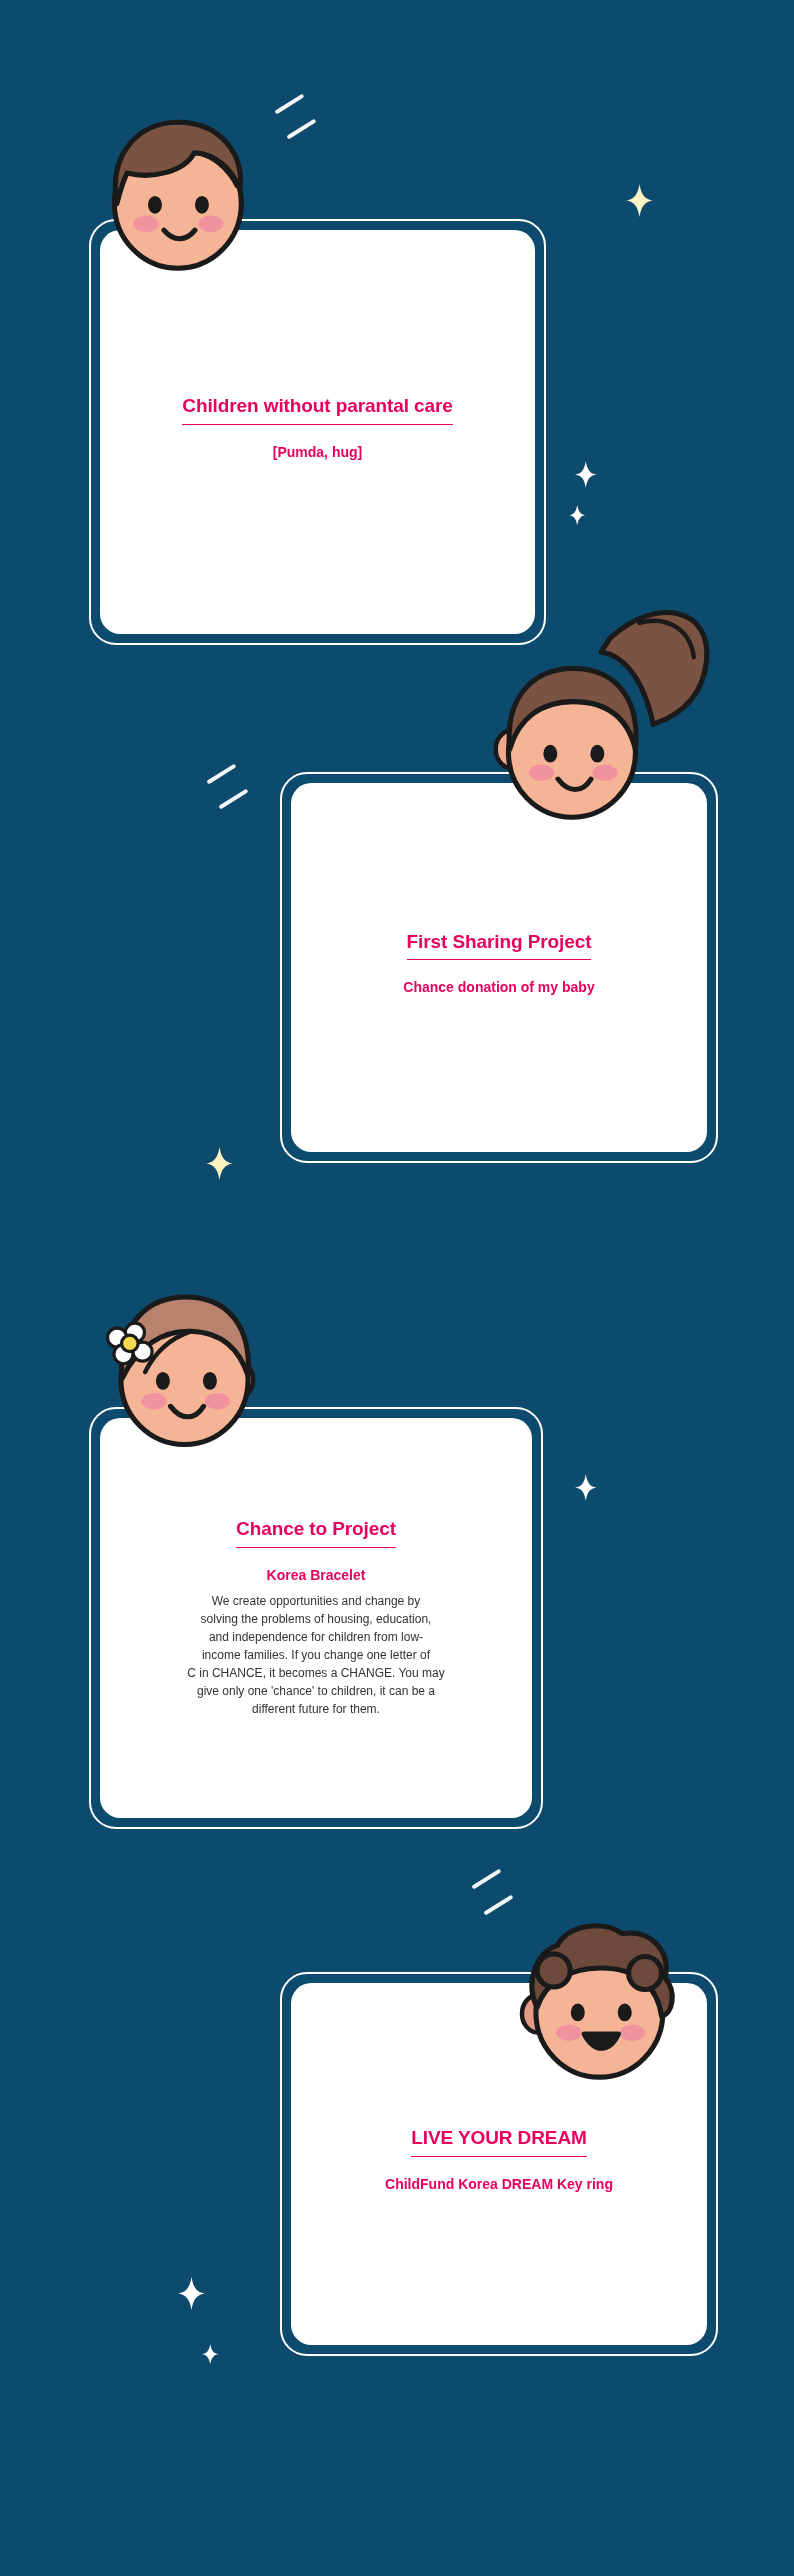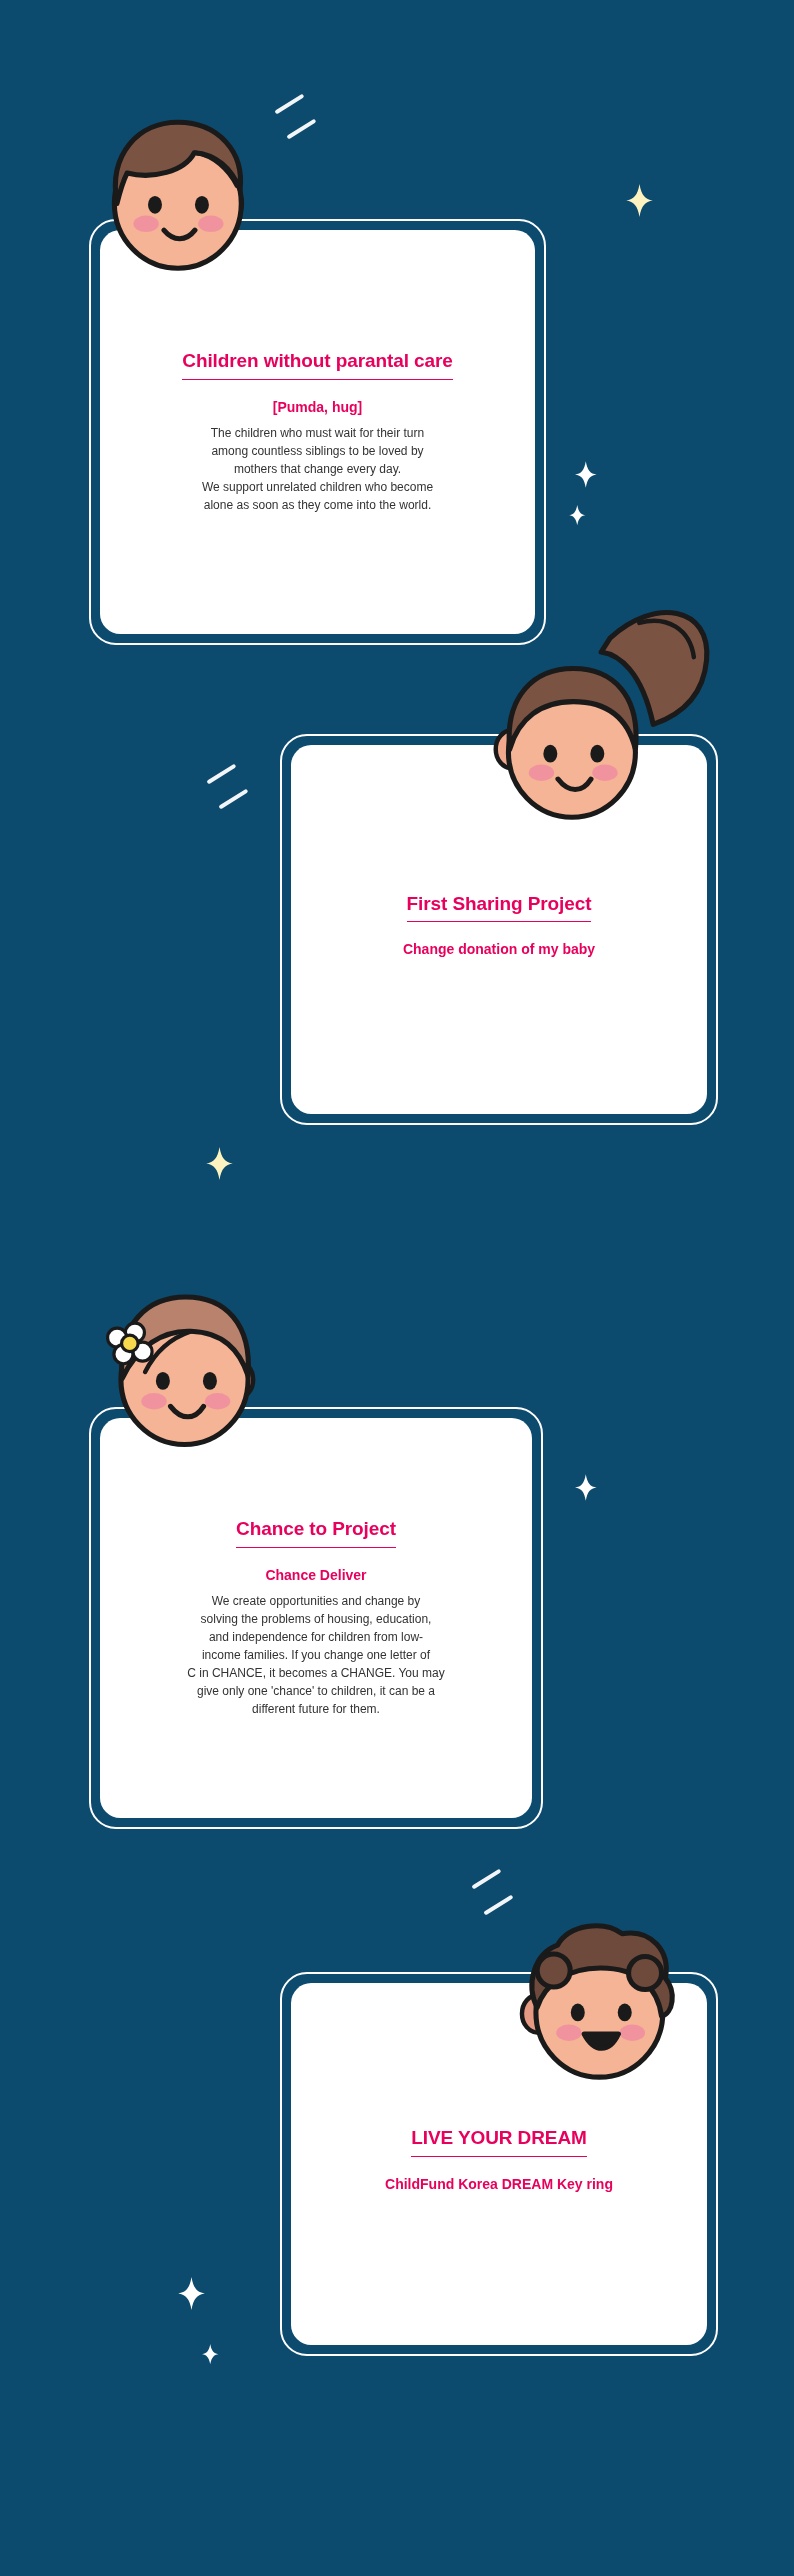--- a/index.html
+++ b/index.html
@@ -148,25 +148,20 @@
     <svg width="16.5" height="20.3" viewBox="0 0 26 32">
         <path d="M13 0 C15 11 18.5 15 26 16 C18.5 17 15 21 13 32 C11 21 7.5 17 0 16 C7.5 15 11 11 13 0 Z" fill="#ffffff"></path>
       </svg>
   </div>
 
   <div class="card-wrap" style="left:89px; top:219px; width:457px; height:426px;">
     <div class="card-outline"></div>
     <div class="card">
       <div class="card-title">Children without parantal care</div>
       <div class="card-sub">[Pumda, hug]</div>
-      <div class="card-body">The children who must wait for their turn
-among countless siblings to be loved by
-mothers that change every day.
-We support unrelated children who become
-alone as soon as they come into the world.</div>
     </div>
   </div>
 
   <div class="face" style="left:89px; top:108px;">
     <svg width="184" height="172" viewBox="0 0 290 270">
 
       <ellipse cx="215" cy="150" rx="26" ry="30" fill="#f0a98c" stroke="#1a1a1a" stroke-width="7"></ellipse>
 
       <ellipse cx="140" cy="150" rx="100" ry="102" fill="#f5b495" stroke="#1a1a1a" stroke-width="8"></ellipse>
 
@@ -176,25 +171,25 @@
       <ellipse cx="90" cy="182" rx="20" ry="13" fill="#f08ba0" opacity=".8"></ellipse>
       <ellipse cx="192" cy="182" rx="20" ry="13" fill="#f08ba0" opacity=".8"></ellipse>
 
       <ellipse cx="104" cy="152" rx="11" ry="14" fill="#1a1a1a"></ellipse>
       <ellipse cx="178" cy="152" rx="11" ry="14" fill="#1a1a1a"></ellipse>
 
       <path d="M118 192 C133 210 153 210 167 192" fill="none" stroke="#1a1a1a" stroke-width="8" stroke-linecap="round"></path>
     </svg>
   </div>
 
-  <div class="card-wrap" style="left:280px; top:734px; width:438px; height:391px;">
+  <div class="card-wrap" style="left:280px; top:772px; width:438px; height:391px;">
     <div class="card-outline"></div>
     <div class="card">
       <div class="card-title">First Sharing Project</div>
-      <div class="card-sub">Change donation of my baby</div>
+      <div class="card-sub">Chance donation of my baby</div>
     </div>
   </div>
 
   <div class="face" style="left:483px; top:600px;">
     <svg width="235" height="254" viewBox="0 0 370 400">
 
       <path d="M200 60 C270 -5 360 10 352 95 C346 160 300 185 268 196 C250 112 214 86 186 82 Z" fill="#7a5343" stroke="#1a1a1a" stroke-width="8" stroke-linejoin="round"></path>
       <path d="M246 36 C290 24 326 46 332 90" fill="none" stroke="#1a1a1a" stroke-width="7" stroke-linecap="round"></path>
 
       <ellipse cx="46" cy="235" rx="26" ry="30" fill="#f0a98c" stroke="#1a1a1a" stroke-width="7"></ellipse>
@@ -210,21 +205,21 @@
       <ellipse cx="180" cy="242" rx="11" ry="14" fill="#1a1a1a"></ellipse>
 
       <path d="M118 282 C135 304 156 304 170 282" fill="none" stroke="#1a1a1a" stroke-width="8" stroke-linecap="round"></path>
     </svg>
   </div>
 
   <div class="card-wrap" style="left:89px; top:1407px; width:454px; height:422px;">
     <div class="card-outline"></div>
     <div class="card">
       <div class="card-title">Chance to Project</div>
-      <div class="card-sub">Chance Deliver</div>
+      <div class="card-sub">Korea Bracelet</div>
       <div class="card-body">We create opportunities and change by
 solving the problems of housing, education,
 and independence for children from low-
 income families. If you change one letter of
 C in CHANCE, it becomes a CHANGE. You may
 give only one 'chance' to children, it can be a
 different future for them.</div>
     </div>
   </div>
 

